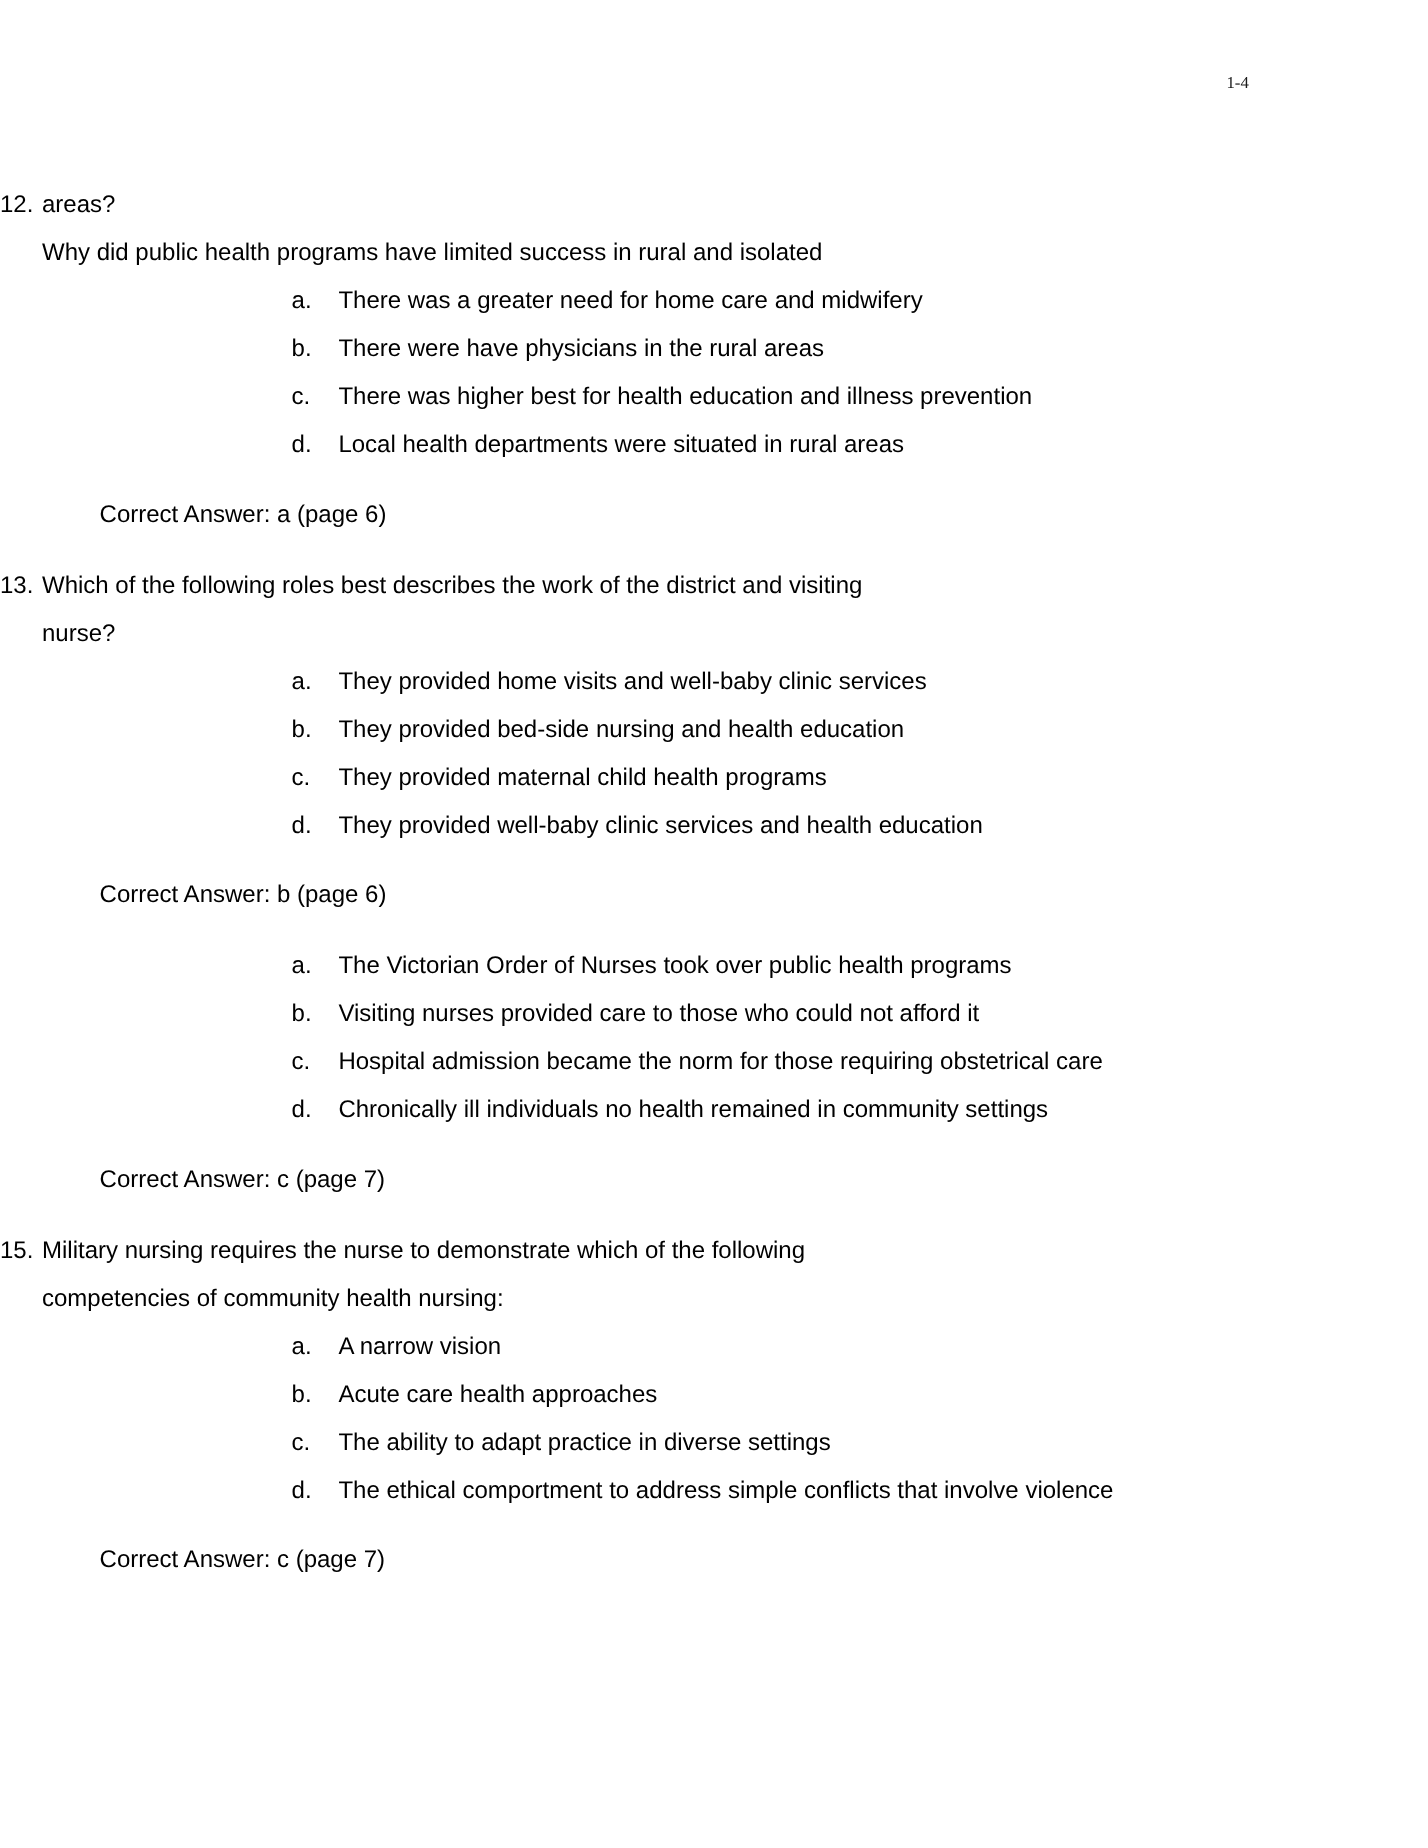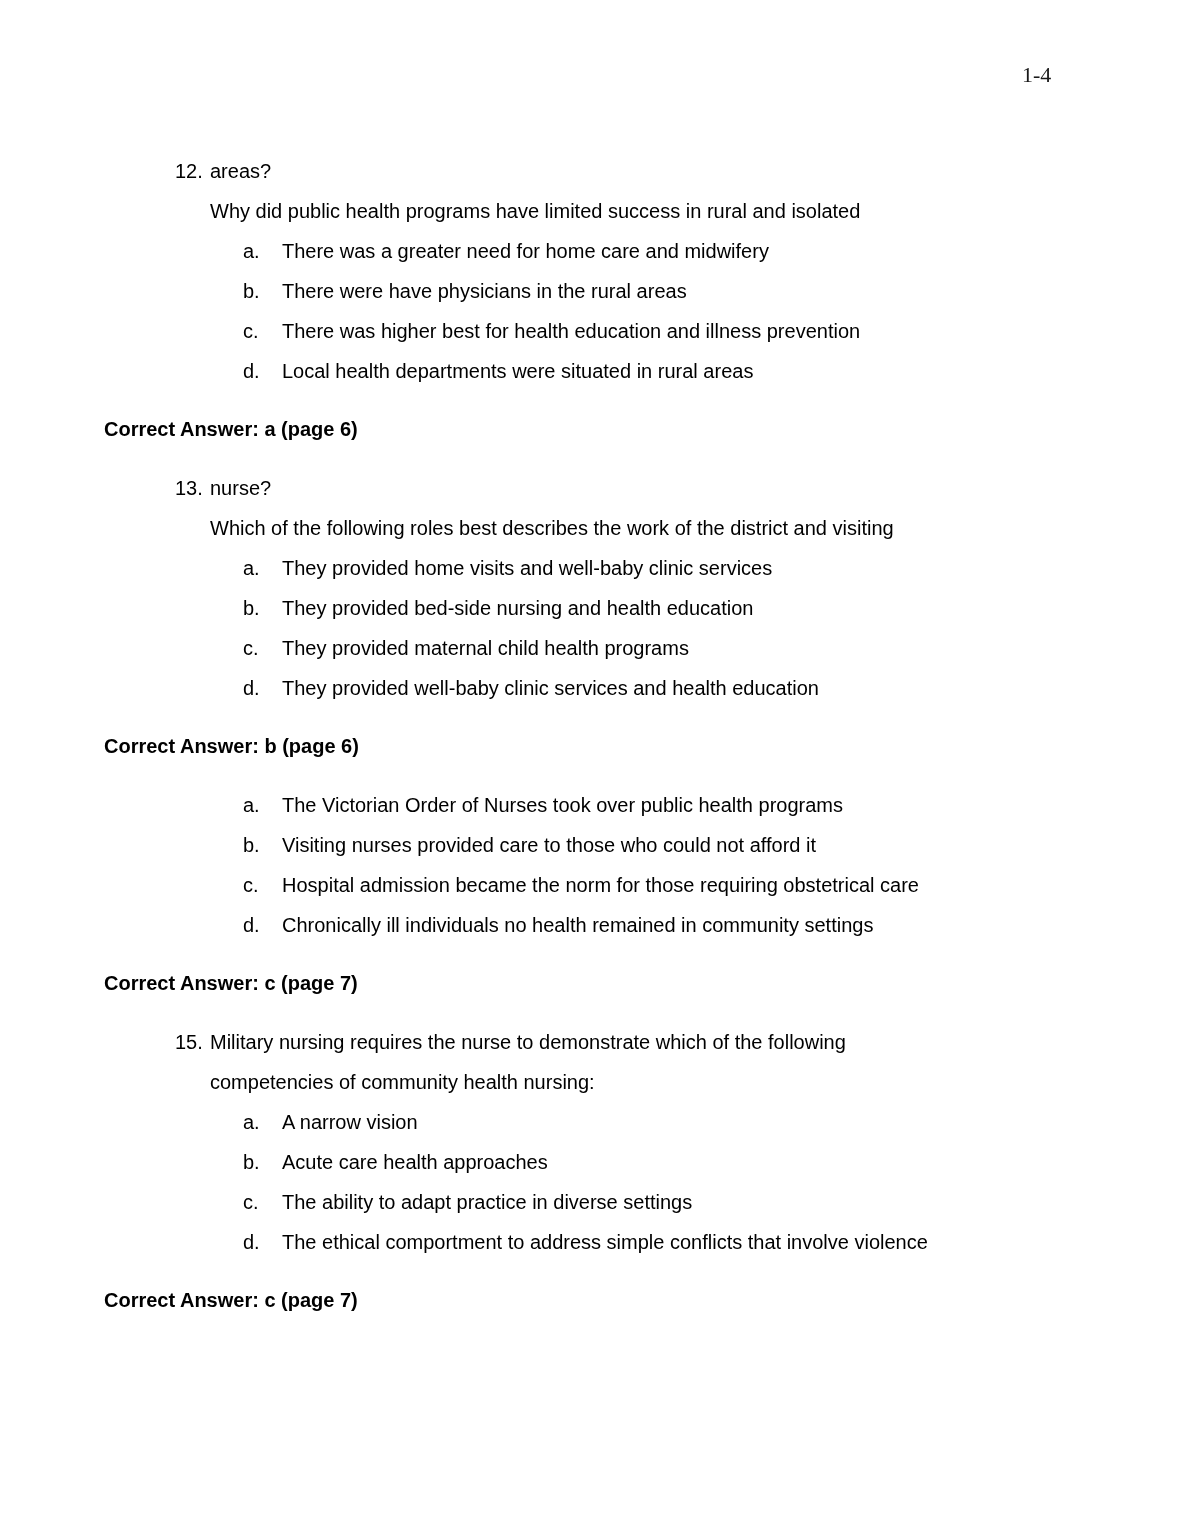--- a/index.html
+++ b/index.html
@@ -11,34 +11,34 @@
     color: #000000;
     font-family: "Liberation Sans", sans-serif;
     font-size: 20px;
     overflow: hidden;
   }
   .page-number {
     position: absolute;
     top: 62px;
     left: 1022px;
     font-family: "Liberation Serif", serif;
-    font-size: 22px;
+    font-size: 14px;
     color: #1a1a1a;
   }
   .content { padding-top: 151px; }
   .qline, .option, .answer, .qnum, .letter, .otext { line-height: 40px; white-space: nowrap; }
-  .question { display: flex; padding-left: 175px; }
+  .question { display: flex; }
   .qnum { width: 35px; flex: 0 0 35px; }
   .qtext { flex: 1 1 auto; }
   .option { display: flex; padding-left: 243px; }
   .letter { width: 39px; flex: 0 0 39px; }
   .otext { flex: 1 1 auto; }
   .answer {
-    padding-left: 104px;
-    font-weight: bold;
+    padding-left: 83px;
+    font-weight: normal;
     margin: 18px 0 19px 0;
   }
 </style>
 </head>
 <body>
 
 <div class="page">
   <div class="page-number">1-4</div>
 
   <main class="content">
@@ -67,22 +67,22 @@
         <span class="letter">d.</span>
         <span class="otext">Local health departments were situated in rural areas</span>
       </div>
       <div class="answer">Correct Answer: a (page 6)</div>
     </section>
 
     <section class="qa">
       <div class="question">
         <span class="qnum">13.</span>
         <div class="qtext">
+          <div class="qline">Which of the following roles best describes the work of the district and visiting</div>
           <div class="qline">nurse?</div>
-          <div class="qline">Which of the following roles best describes the work of the district and visiting</div>
         </div>
       </div>
       <div class="option">
         <span class="letter">a.</span>
         <span class="otext">They provided home visits and well-baby clinic services</span>
       </div>
       <div class="option">
         <span class="letter">b.</span>
         <span class="otext">They provided bed-side nursing and health education</span>
       </div>

